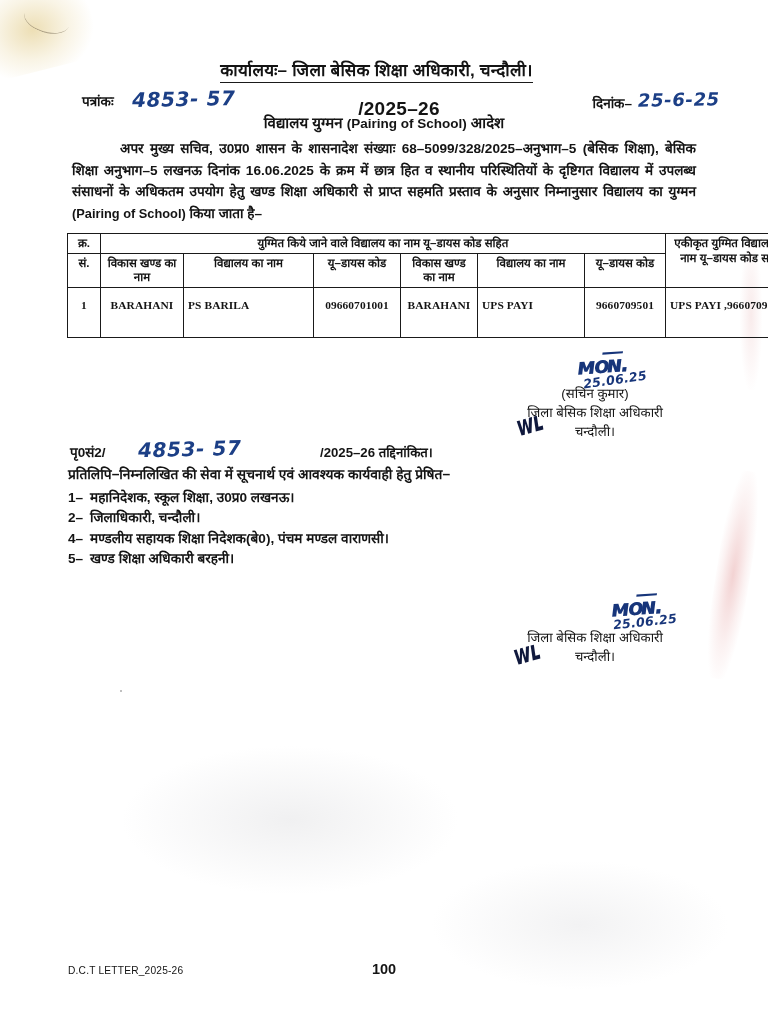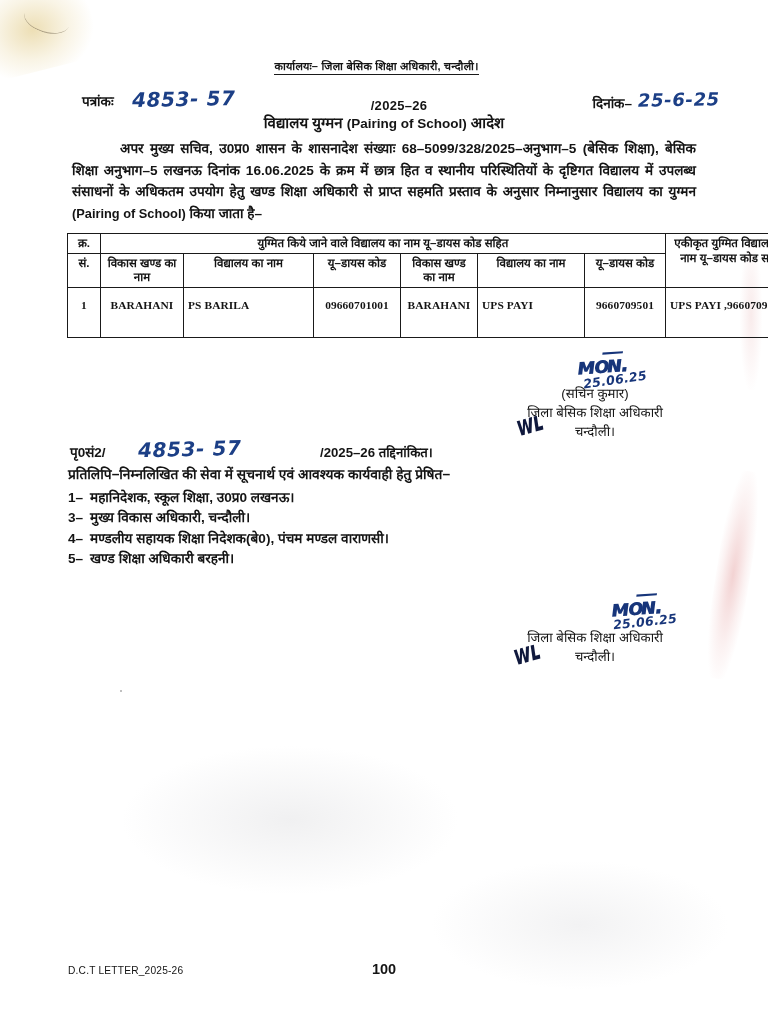--- a/index.html
+++ b/index.html
@@ -55,21 +55,21 @@
   
   .hi {
     font-family: "Liberation Sans", "DejaVu Sans", sans-serif;
     font-weight: 700;
   }
   .office-title {
     position: absolute;
     left: 0; right: 15px;
     top: 58px;
     text-align: center;
-    font-size: 11px;
+    font-size: 17px;
     font-weight: 700;
     letter-spacing: .2px;
   }
   .office-title span.u {
     border-bottom: 1.6px solid #1a1a1a;
     padding-bottom: 2px;
   }
 
   .row-meta {
     position: absolute;
@@ -91,21 +91,21 @@
   }
   .hw-patrank {
     position: absolute; left: 62px; top: -1px;
     font-size: 20px;
     transform: rotate(-1.2deg);
   }
   .year-center {
     position: absolute;
     left: 0; right: 0; top: 10px;
     text-align: center;
-    font-size: 13px;
+    font-size: 19px;
     font-weight: 700;
     letter-spacing: .3px;
   }
   .lbl-dinank {
     position: absolute; right: 96px; top: 6px;
     font-size: 13.5px; font-weight: 700;
   }
   .hw-dinank {
     position: absolute; right: 8px; top: 1px;
     font-size: 18px;
@@ -345,21 +345,21 @@
   <div class="ref-line">
     <span class="lbl-prasan hi">पृ0सं2/</span>
     <span class="hand hw-prasan">4853- 57</span>
     <span class="ref-tail hi">/2025–26 तद्दिनांकित।</span>
   </div>
 
   <div class="copy-line hi">प्रतिलिपि–निम्नलिखित की सेवा में सूचनार्थ एवं आवश्यक कार्यवाही हेतु प्रेषित–</div>
 
   <ol class="dist hi">
     <li><span class="num">1–</span><span>महानिदेशक, स्कूल शिक्षा, उ0प्र0 लखनऊ।</span></li>
-    <li><span class="num">3–</span><span>मुख्य विकास अधिकारी, चन्दौली।</span></li>
+    <li><span class="num">2–</span><span>जिलाधिकारी, चन्दौली।</span></li>
     <li><span class="num">4–</span><span>मण्डलीय सहायक शिक्षा निदेशक(बे0), पंचम मण्डल वाराणसी।</span></li>
     <li><span class="num">5–</span><span>खण्ड शिक्षा अधिकारी बरहनी।</span></li>
   </ol>
 
   <div class="scribble scr-name-2">ᴍᴏ͞ɴ.</div>
   <div class="scribble scr-date-2">25.06.25</div>
   <div class="initial init-2">ᴡʟ</div>
   <div class="sig-block sig-2 hi">
     <div>जिला बेसिक शिक्षा अधिकारी</div>
     <div>चन्दौली।</div>

